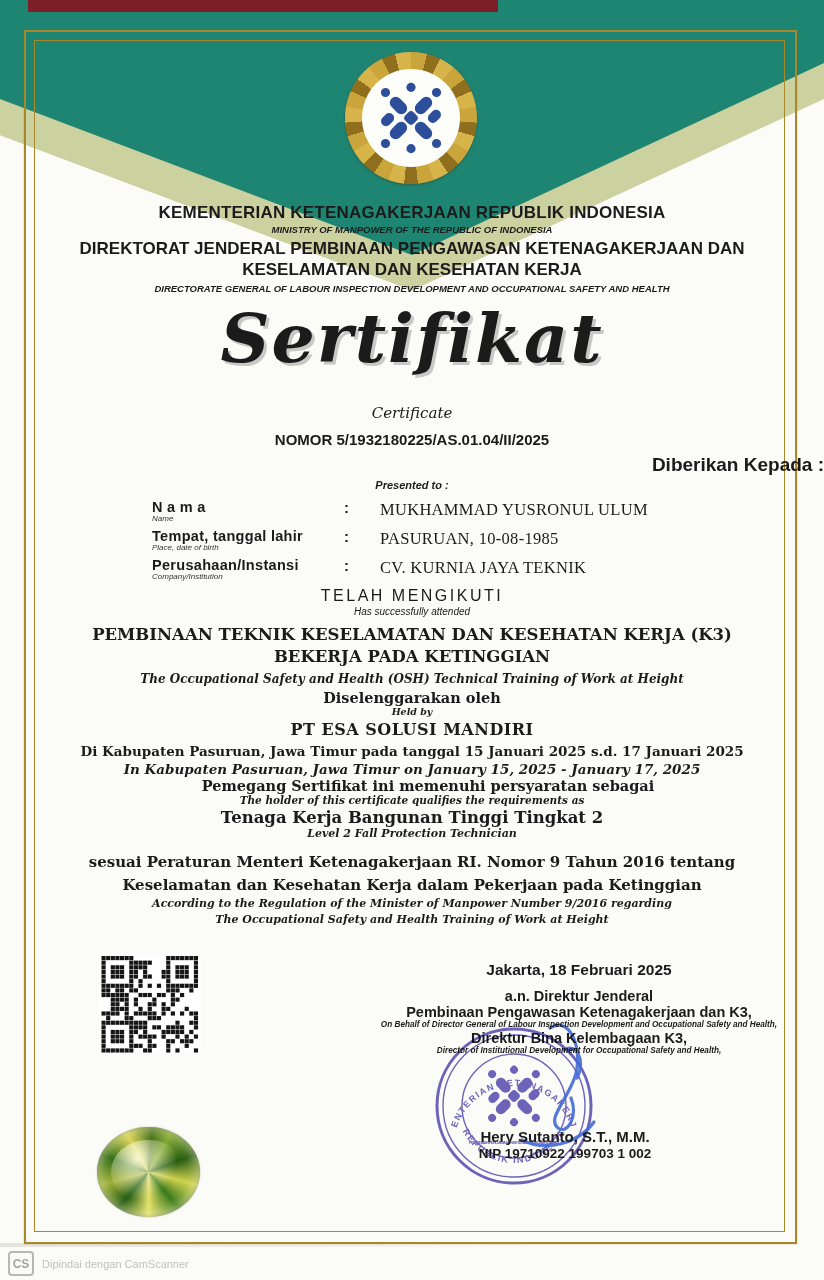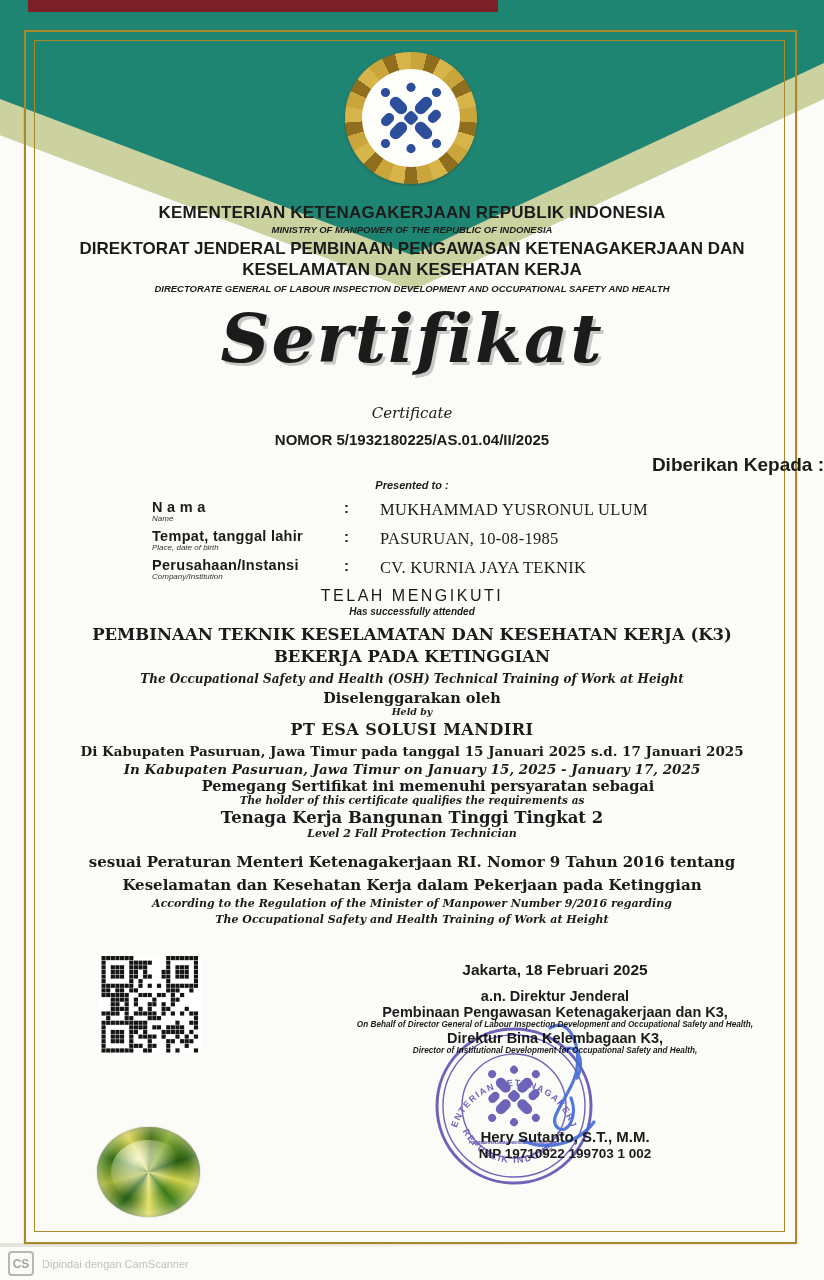--- a/index.html
+++ b/index.html
@@ -47,40 +47,40 @@
   .frow{display:flex;align-items:flex-start;margin-bottom:5px;}
   .flabel{width:192px;}
   .flabel .lid{font-size:14.5px;font-weight:700;letter-spacing:.3px;}
   .flabel .len{font-size:8px;font-style:italic;color:#333;margin-top:-1px;}
   .fcolon{width:36px;font-weight:700;font-size:15px;}
   .fvalue{font-family:"Liberation Serif",serif;font-size:16.5px;padding-top:1px;letter-spacing:.3px;}
   
   .cblock{left:0;right:0;text-align:center;z-index:5;}
   .telah{top:587px;}
   .telah .tid{font-size:16px;letter-spacing:2.5px;font-weight:500;}
-  .telah .ten{font-size:10px;font-style:italic;font-weight:700;margin-top:1px;}
+  .telah .ten{font-size:10px;font-style:italic;font-weight:400;margin-top:1px;}
   .prog{top:624px;font-family:"DejaVu Serif",serif;}
   .prog .p1,.prog .p2{font-size:16.5px;font-weight:700;line-height:1.35;}
   .prog .pen{font-size:12px;font-weight:700;font-style:italic;margin-top:3px;}
   .held{top:689px;font-family:"DejaVu Serif",serif;}
   .held .hid{font-size:14.5px;font-weight:700;}
   .held .hen{font-size:9.5px;font-weight:700;font-style:italic;}
   .held .org{font-size:16px;font-weight:700;letter-spacing:.5px;margin-top:3px;}
   .held .vd{font-size:13.5px;font-weight:700;margin-top:4px;}
   .held .vden{font-size:13.5px;font-weight:700;font-style:italic;margin-top:2px;}
   .qual{top:777px;font-family:"DejaVu Serif",serif;}
   .qual .qi{font-size:14.5px;font-weight:700;padding-left:32px;}
   .qual .qien{font-size:10.5px;font-weight:700;font-style:italic;}
   .qual .qt{font-size:16.5px;font-weight:700;margin-top:2px;}
   .qual .qten{font-size:11px;font-weight:700;font-style:italic;}
   .reg{top:851px;font-family:"DejaVu Serif",serif;}
   .reg .r1,.reg .r2{font-size:15px;font-weight:700;line-height:1.5;}
   .reg .re1,.reg .re2{font-size:11px;font-weight:700;font-style:italic;line-height:1.45;}
   
-  .issue{left:320px;width:470px;top:961px;text-align:center;z-index:5;}
+  .issue{left:344px;width:470px;top:961px;text-align:center;z-index:5;}
   .issue .jd{font-size:15.5px;font-weight:700;}
   .issue .jden{font-size:9px;font-weight:700;font-style:italic;}
   .issue .an{font-size:14.5px;font-weight:700;margin-top:9px;}
   .issue .dept{font-size:14.5px;font-weight:700;}
   .issue .anen{font-size:8.2px;font-weight:700;font-style:italic;}
   .issue .dir{font-size:14.5px;font-weight:700;margin-top:1px;}
   .issue .diren{font-size:8.2px;font-weight:700;font-style:italic;}
   .signer{left:330px;width:470px;top:1128px;text-align:center;z-index:7;}
   .signer .sname{font-size:15px;font-weight:700;}
   .signer .snip{font-size:13.5px;font-weight:700;margin-top:1px;}

